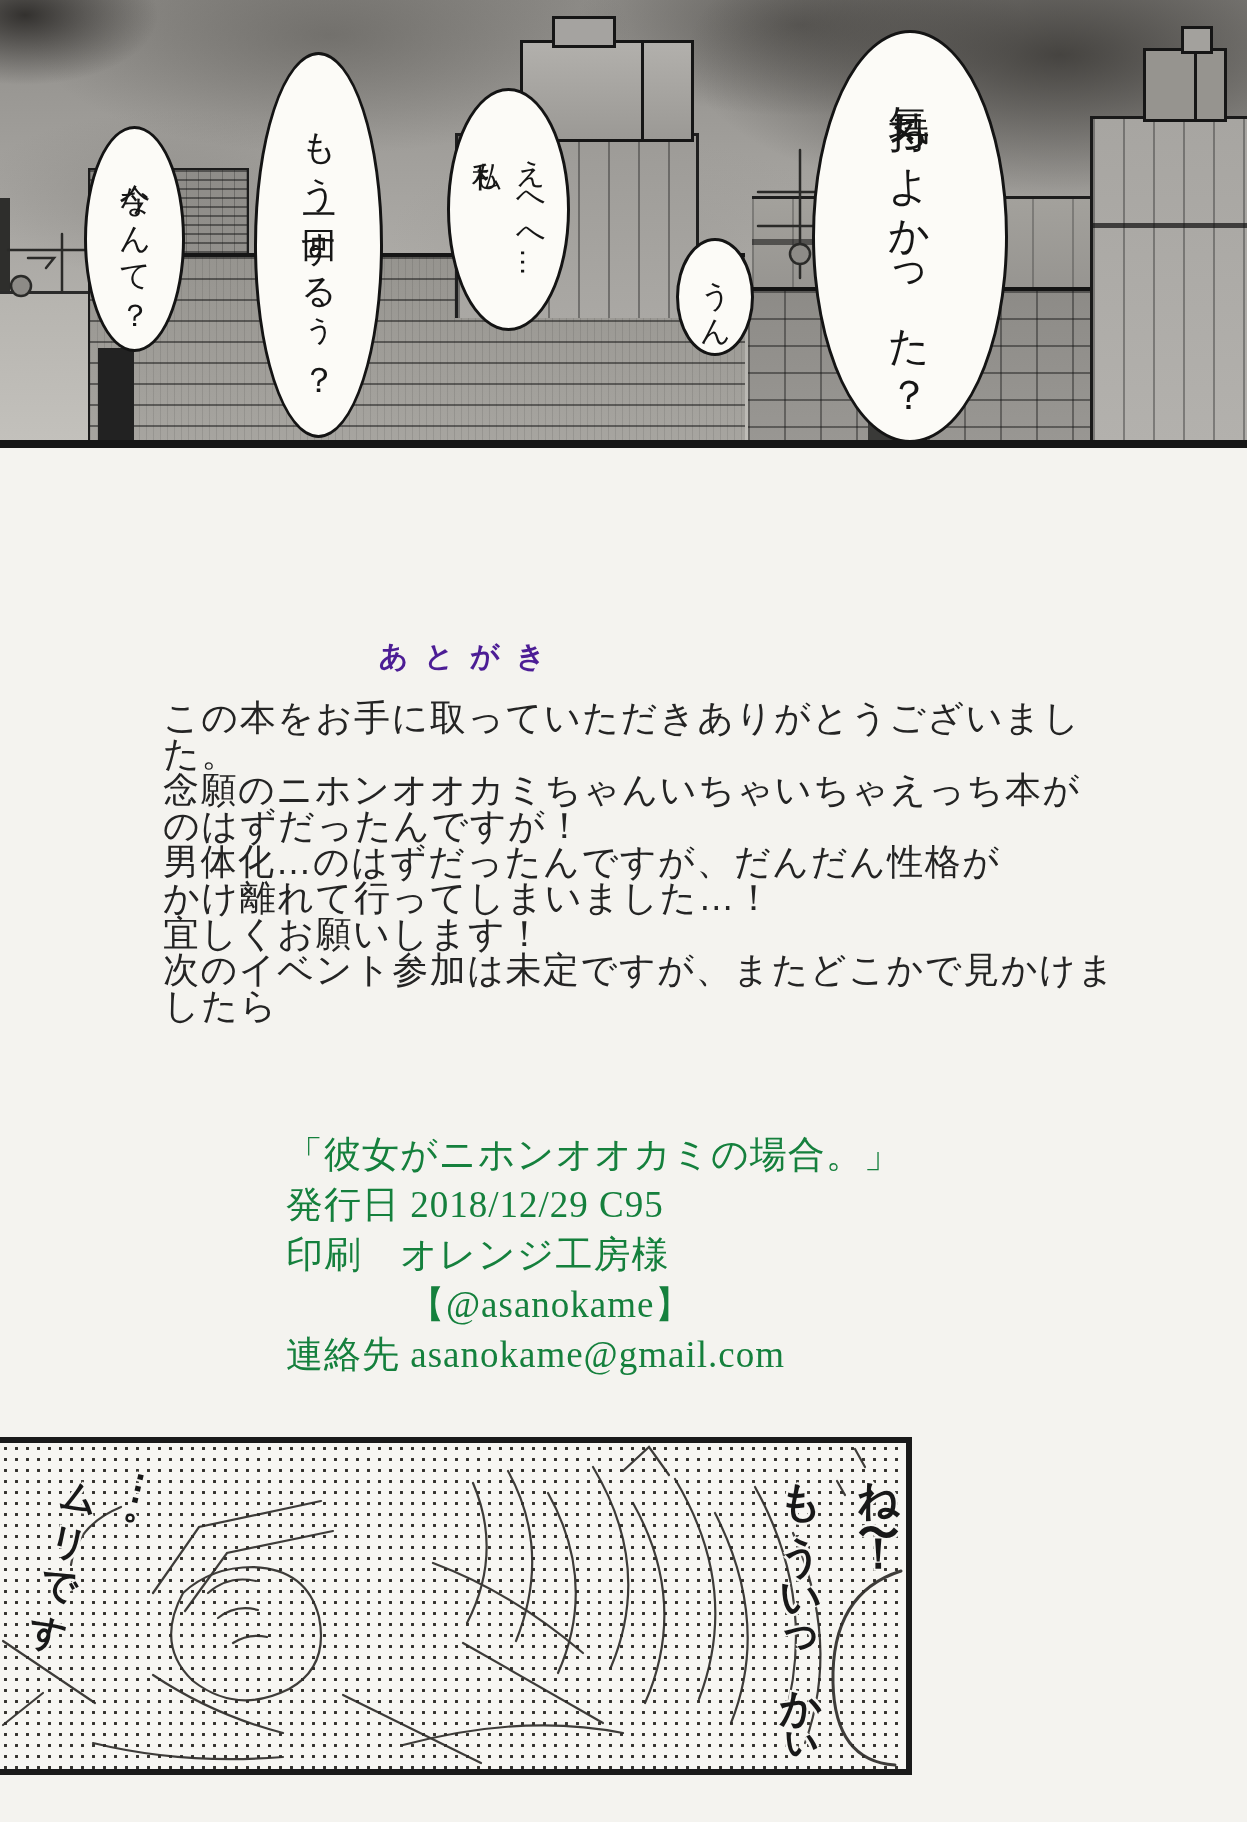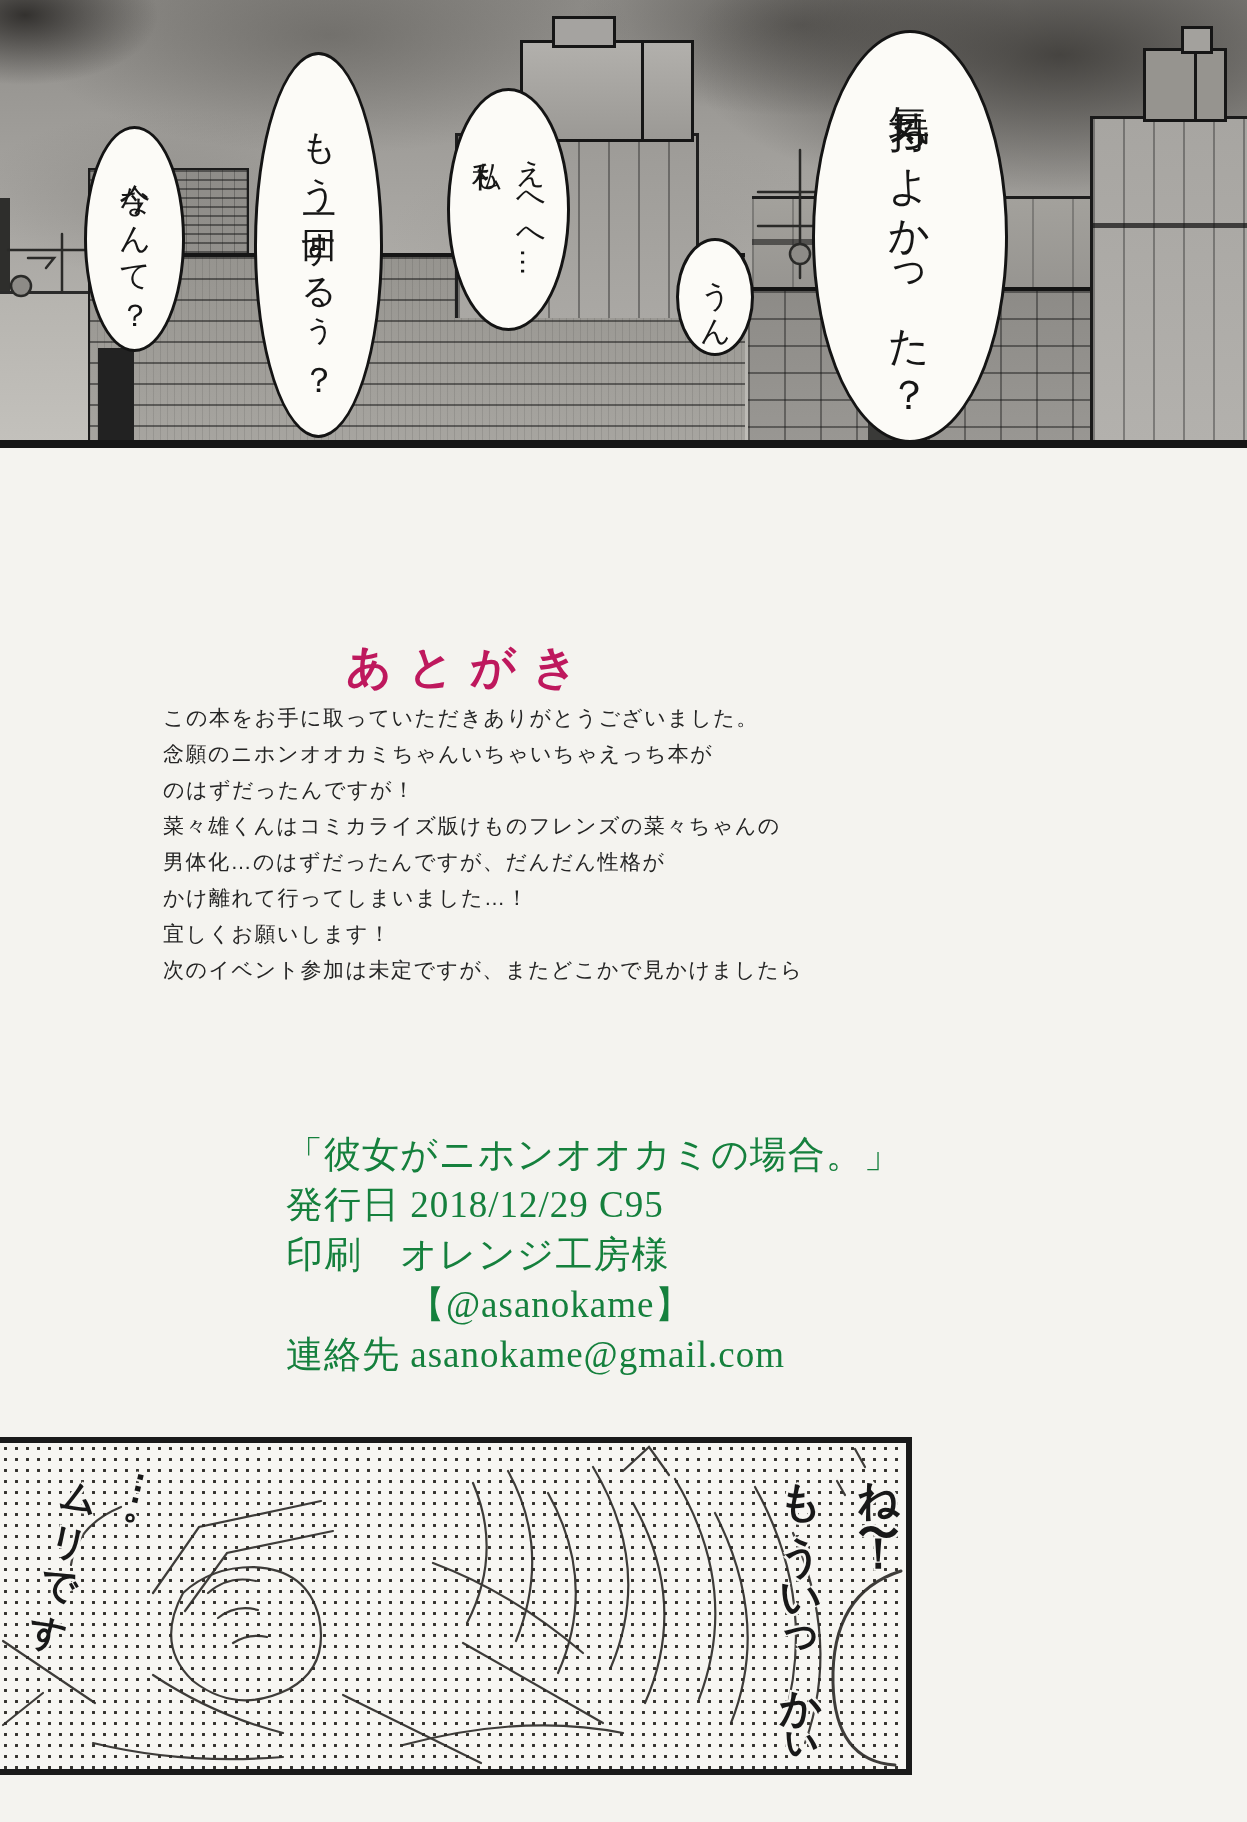--- a/index.html
+++ b/index.html
@@ -96,23 +96,23 @@
   .b-mou .vtext     { font-size:35px; letter-spacing:5px; }
   .b-ehehe   { left:447px; top:88px;  width:117px; height:237px; }
   .b-ehehe .vtext   { font-size:29px; letter-spacing:3px; line-height:1.55; }
   .b-un      { left:676px; top:238px; width:72px;  height:112px; }
   .b-un .vtext      { font-size:30px; letter-spacing:3px; }
   .b-kimochi { left:812px; top:30px;  width:190px; height:407px; }
   .b-kimochi .vtext { font-size:41px; letter-spacing:6px; }
 
   
   .afterword-title { position:absolute; left:0; top:637px; width:940px; margin:0;
-    text-align:center; font-size:45px; font-weight:bold; letter-spacing:16px; color:#be185d; }
+    text-align:center; font-size:29px; font-weight:bold; letter-spacing:16px; color:#4c1d95; }
   .afterword-body { position:absolute; left:163px; top:700px; width:980px; }
-  .afterword-body p { margin:0; font-size:21px; line-height:36px;
+  .afterword-body p { margin:0; font-size:36px; line-height:36px;
     letter-spacing:1.5px; color:#242424; }
 
   
   .colophon { position:absolute; left:286px; top:1130px; width:900px;
     font-family:"Liberation Serif", serif; color:#15803d; }
   .colophon p { margin:0; font-size:37px; line-height:50px; letter-spacing:1px; }
   .colophon .indent { padding-left:122px; }
 
   
   .bottom-panel { position:absolute; left:0; top:1437px; width:906px; height:326px;
@@ -182,21 +182,20 @@
     <div class="bubble b-kimochi">
       <span class="vtext">気持ちよかった？</span>
     </div>
   </section>
 
   <h1 class="afterword-title">あとがき</h1>
   <section class="afterword-body">
     <p>この本をお手に取っていただきありがとうございました。</p>
     <p>念願のニホンオオカミちゃんいちゃいちゃえっち本が</p>
     <p>のはずだったんですが！</p>
-    <p>菜々雄くんはコミカライズ版けものフレンズの菜々ちゃんの</p>
     <p>男体化…のはずだったんですが、だんだん性格が</p>
     <p>かけ離れて行ってしまいました…！</p>
     <p>宜しくお願いします！</p>
     <p>次のイベント参加は未定ですが、またどこかで見かけましたら</p>
   </section>
 
   <section class="colophon">
     <p>「彼女がニホンオオカミの場合。」</p>
     <p>発行日 2018/12/29 C95</p>
     <p>印刷　オレンジ工房様</p>

